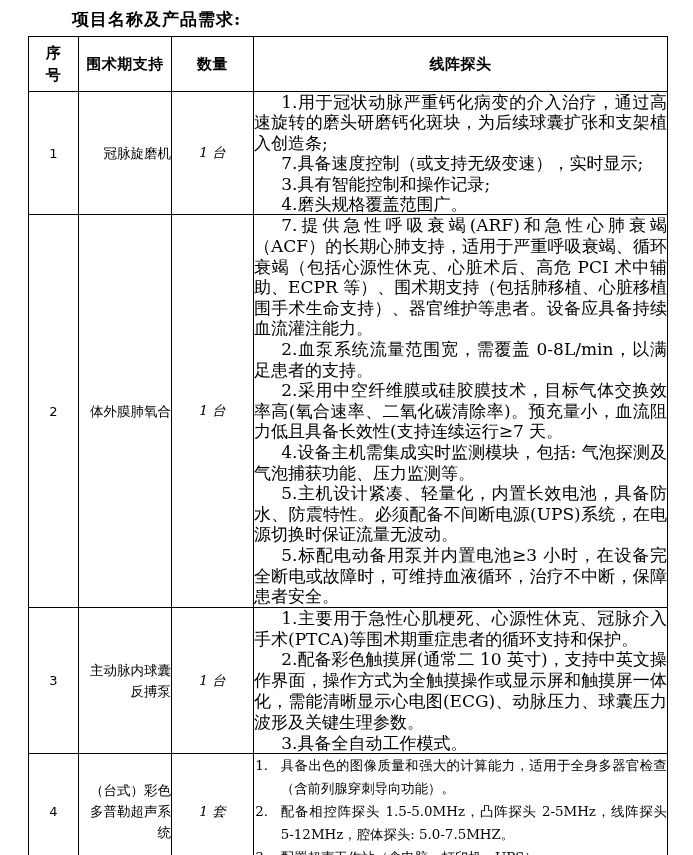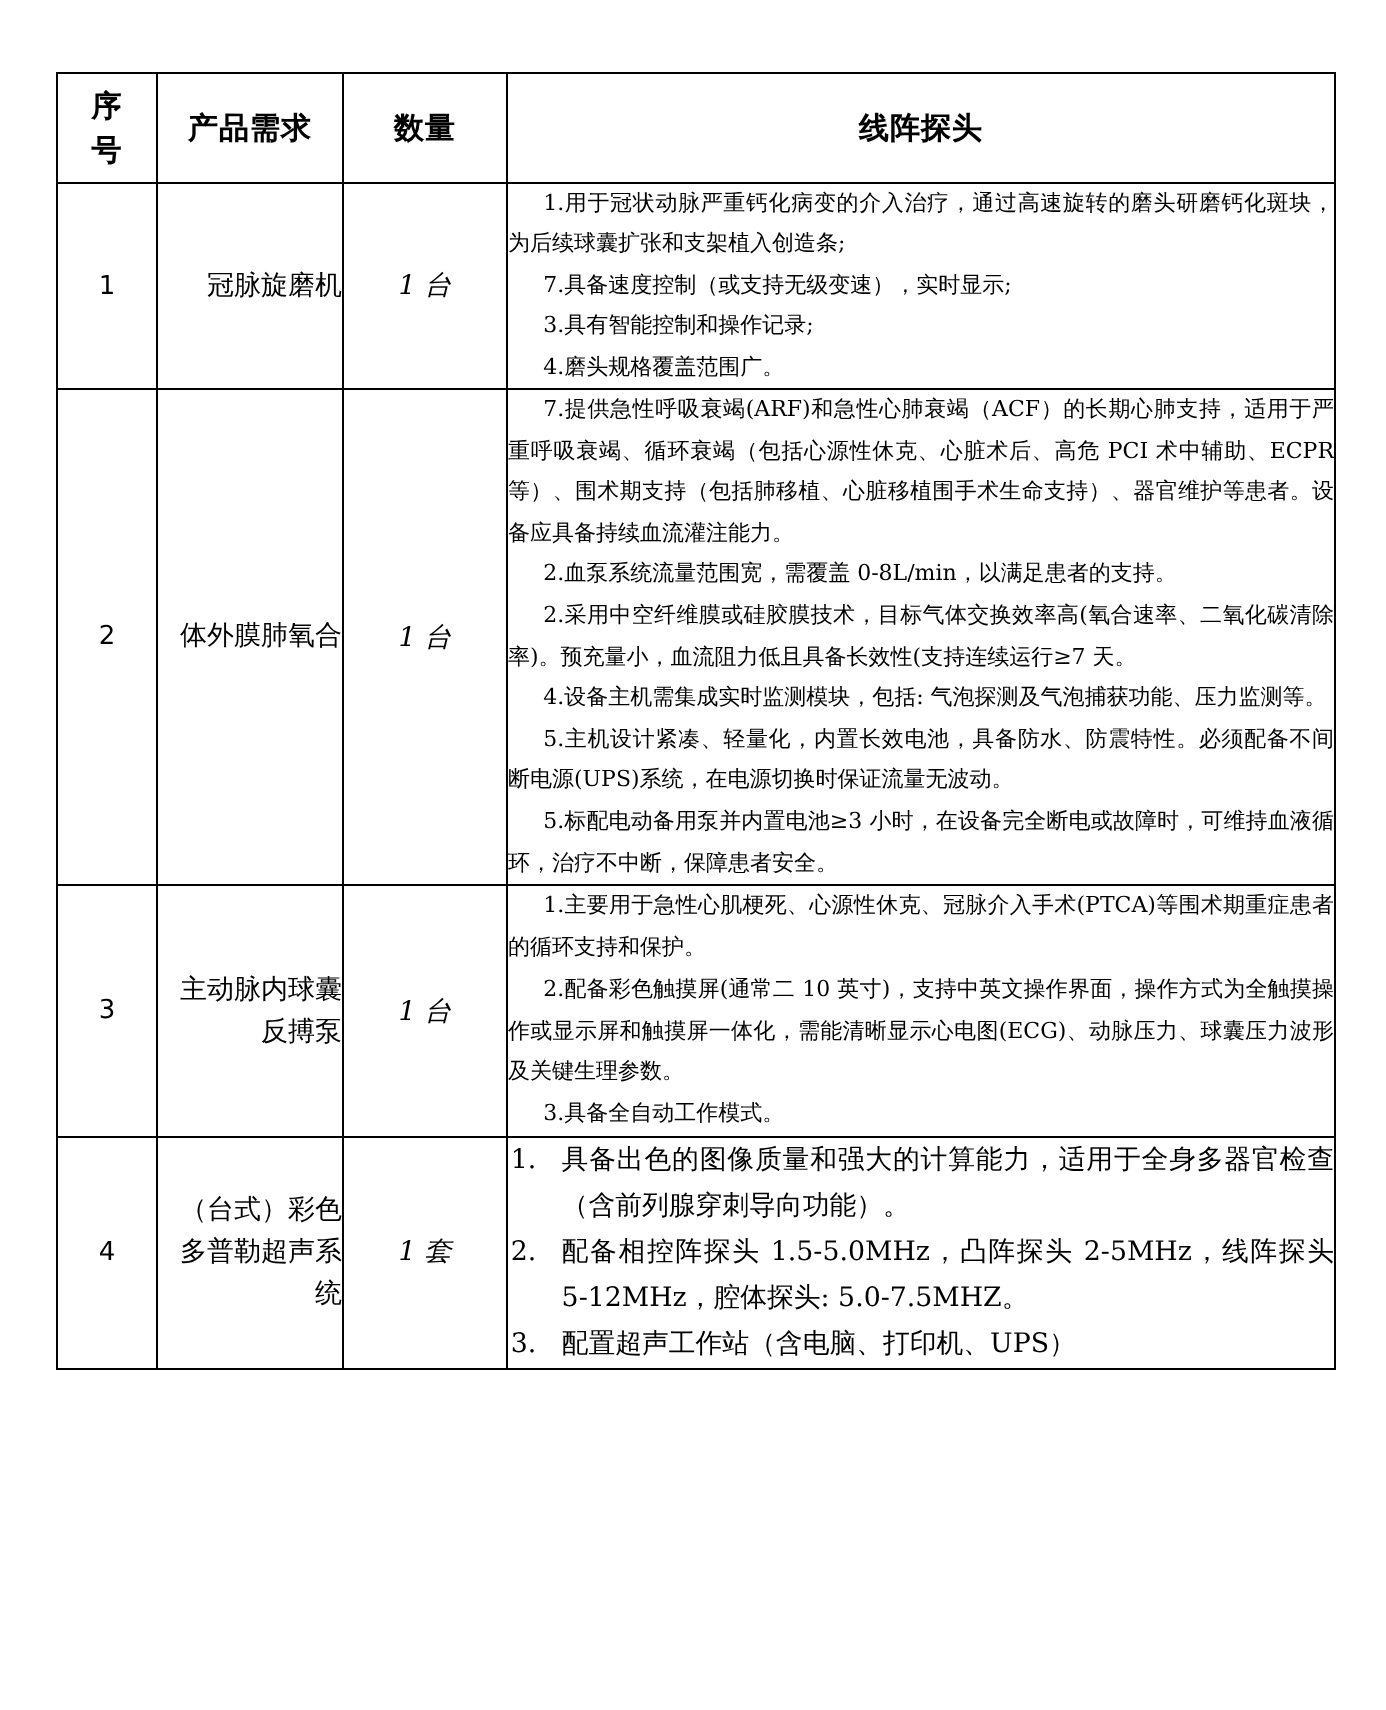--- a/index.html
+++ b/index.html
@@ -74,21 +74,21 @@
   }
   .cell-qty {
     text-align: center;
     font-size: 13.5px;
     font-family: "DejaVu Serif", "Liberation Serif", serif;
     font-style: italic;
   }
   .cell-req {
     vertical-align: top;
     padding: 3px 6px 3px 7px;
-    font-size: 11px;
+    font-size: 17px;
     line-height: 20.6px;
     font-family: "DejaVu Serif", "Liberation Serif", serif;
     text-align: justify;
     text-justify: inter-ideograph;
   }
   .req-list {
     margin: 0;
     padding: 0;
     list-style: none;
   }
@@ -112,35 +112,36 @@
   .row1 .cell-req { line-height: 20.4px; }
   .row2 .cell-req { line-height: 20.6px; }
   .row3 .cell-req { line-height: 20.8px; }
   .row4 .cell-req { line-height: 23px; font-size: 13.4px; }
 </style>
 </head>
 <body>
 
 <div class="page">
 
+  <div class="doc-title">项目名称及产品需求:</div>
 
   <table class="req-table">
     <colgroup>
       <col class="c-seq">
         <col class="c-name">
         <col class="c-qty">
         <col class="c-req">
     </colgroup>
     <thead>
       <tr>
         <th class="th-cell th-seq">
           <div>序</div>
           <div>号</div>
         </th>
-        <th class="th-cell">产品需求</th>
+        <th class="th-cell">围术期支持</th>
         <th class="th-cell">数量</th>
         <th class="th-cell">线阵探头</th>
       </tr>
     </thead>
     <tbody>
 
       <tr class="row1">
         <td class="cell-seq">1</td>
         <td class="cell-name">冠脉旋磨机</td>
         <td class="cell-qty">1 台</td>

